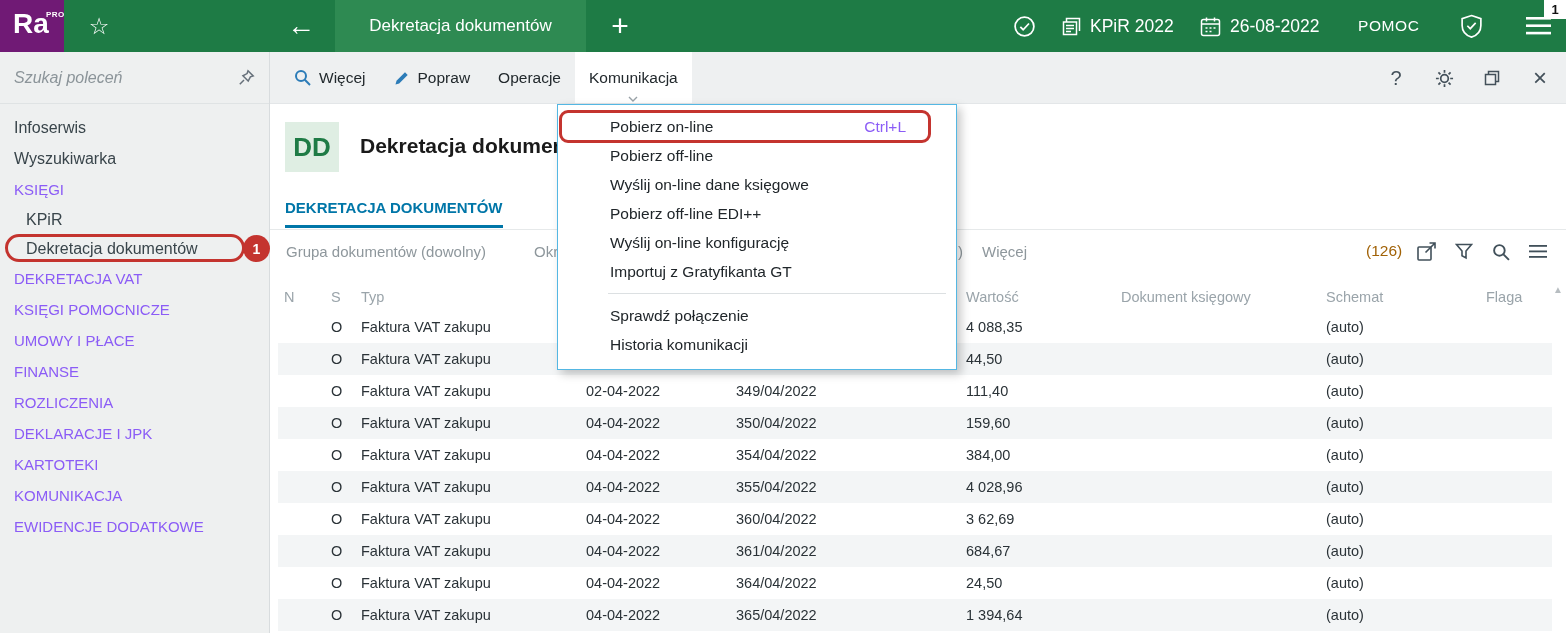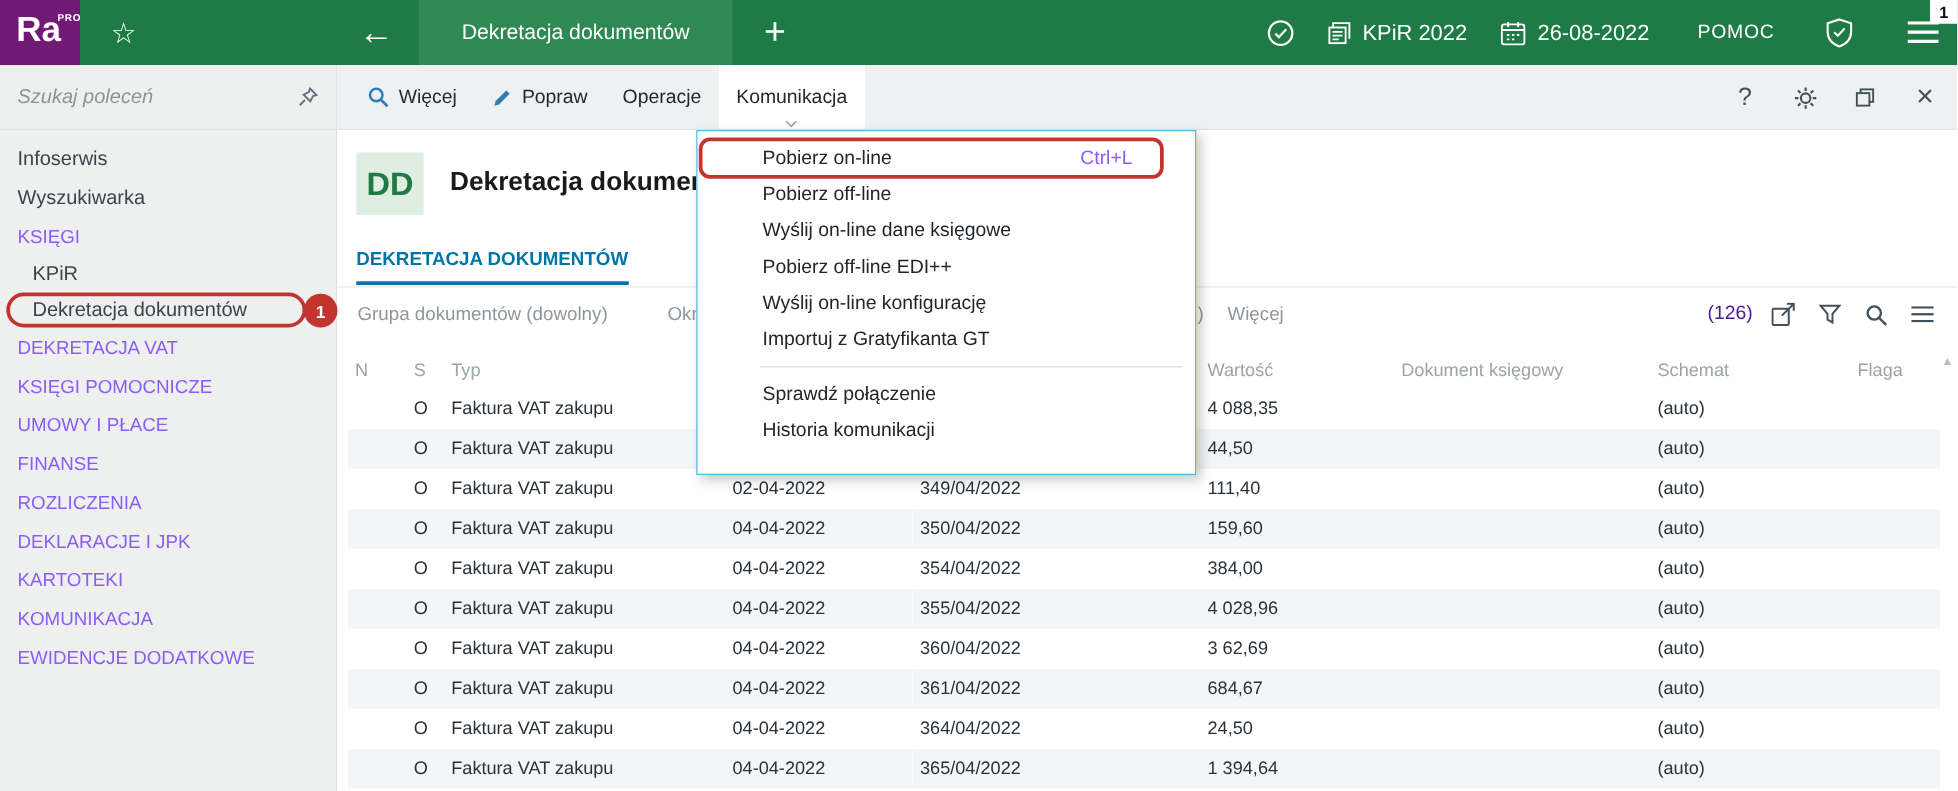--- a/index.html
+++ b/index.html
@@ -52,33 +52,33 @@
   .module-badge { position:absolute; left:15px; top:18px; width:54px; height:50px; background:#dfeee3; color:#1e7b45; font-weight:bold; font-size:26px; display:flex; align-items:center; justify-content:center; }
   .page-title { position:absolute; left:90px; top:30px; font-size:21px; color:#1a1a1a; white-space:nowrap; }
   .view-tab-row { position:absolute; left:0; right:0; top:88px; height:38px; border-bottom:1px solid #e6e9ea; }
   .view-tab { position:absolute; left:15px; top:7px; color:#0076a8; font-weight:bold; font-size:15px; padding-bottom:9px; border-bottom:3px solid #0076a8; cursor:pointer; white-space:nowrap; }
 
   .filter-row { position:absolute; left:0; right:0; top:130px; height:38px; font-size:15px; color:#8e979c; }
   .fl-left { position:absolute; left:16px; top:9px; cursor:pointer; white-space:nowrap; }
   .fl-partial { position:absolute; left:264px; top:9px; cursor:pointer; white-space:nowrap; }
   .fl-paren { position:absolute; left:688px; top:9px; }
   .fl-more { position:absolute; left:712px; top:9px; cursor:pointer; }
-  .fl-count { position:absolute; left:1096px; top:8px; color:#4c1d95; font-size:15.5px; }
+  .fl-count { position:absolute; left:1096px; top:8px; color:#a16207; font-size:15.5px; }
   .fl-icons { position:absolute; left:1146px; top:8px; display:flex; gap:16px; color:#41505a; }
   .fl-icons .tr-ico { width:21px; }
 
   .grid { position:absolute; left:8px; top:178px; width:1274px; border-collapse:collapse; table-layout:fixed; font-size:14.5px; }
   .grid th { color:#9aa4aa; font-weight:normal; text-align:left; height:29px; padding:0 6px; white-space:nowrap; overflow:hidden; }
   .grid td { height:32px; padding:0 6px; color:#2a3237; white-space:nowrap; overflow:hidden; }
   .grid tr.even td { background:#f3f5f6; }
   .grid .right { text-align:left; }
   .scroll-hint { position:absolute; right:3px; top:180px; color:#b7bdc1; font-size:10px; }
 
   
-  .dropdown { position:absolute; left:287px; top:52px; width:400px; background:#fff; border:1px solid #54b7e3; box-shadow:4px 4px 9px rgba(0,0,0,.22); z-index:20; padding:7px 0 20px; }
+  .dropdown { position:absolute; left:287px; top:52px; width:400px; background:#fff; border:1px solid #54b7e3; box-shadow:4px 4px 9px rgba(0,0,0,.22); z-index:20; padding:7px 0 10px; }
   .menu-item { position:relative; height:29px; display:flex; align-items:center; padding:0 50px 0 52px; font-size:15.5px; color:#20262a; cursor:pointer; }
   .mi-label { flex:1; white-space:nowrap; }
   .mi-shortcut { color:#8b5cf6; }
   .menu-sep { height:1px; background:#dcе0e2; background:#dce0e2; margin:7px 10px 7px 50px; }
   .menu-ann-ring { position:absolute; left:1px; top:-2px; width:372px; height:33px; border:3px solid #c4342f; border-radius:9px; pointer-events:none; z-index:25; }
 </style>
 </head>
 <body>
 
 <div class="app">

